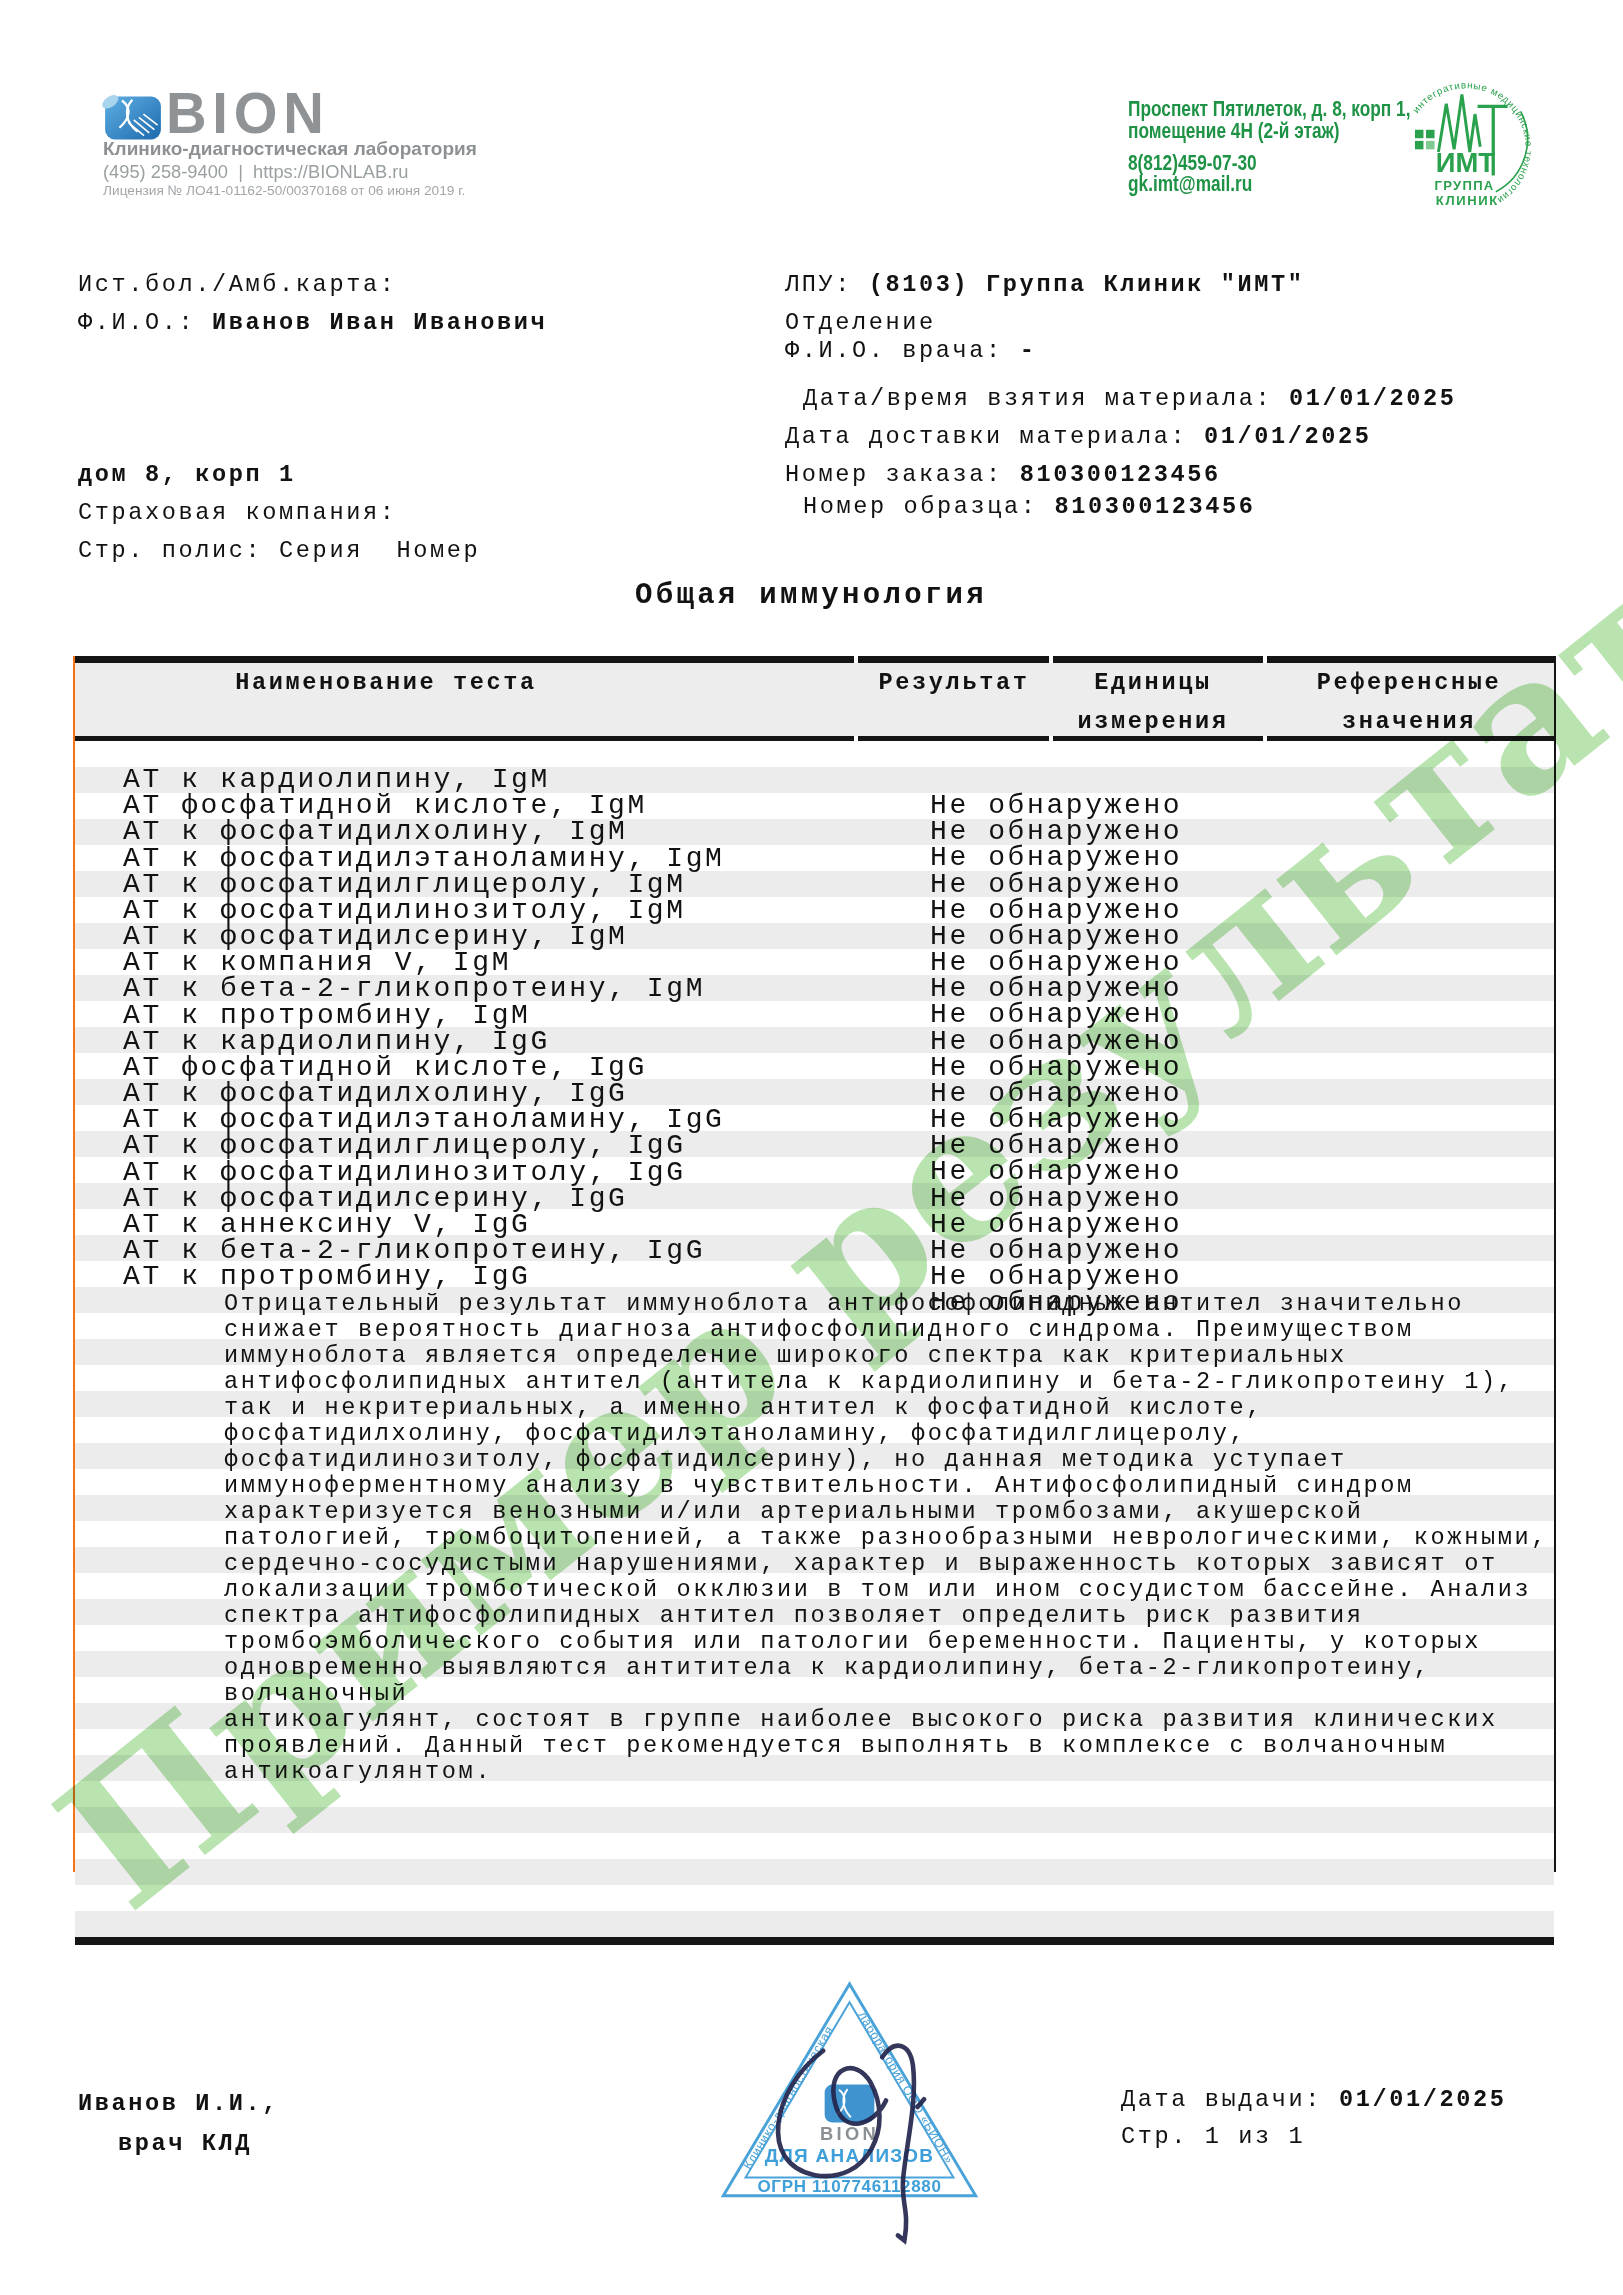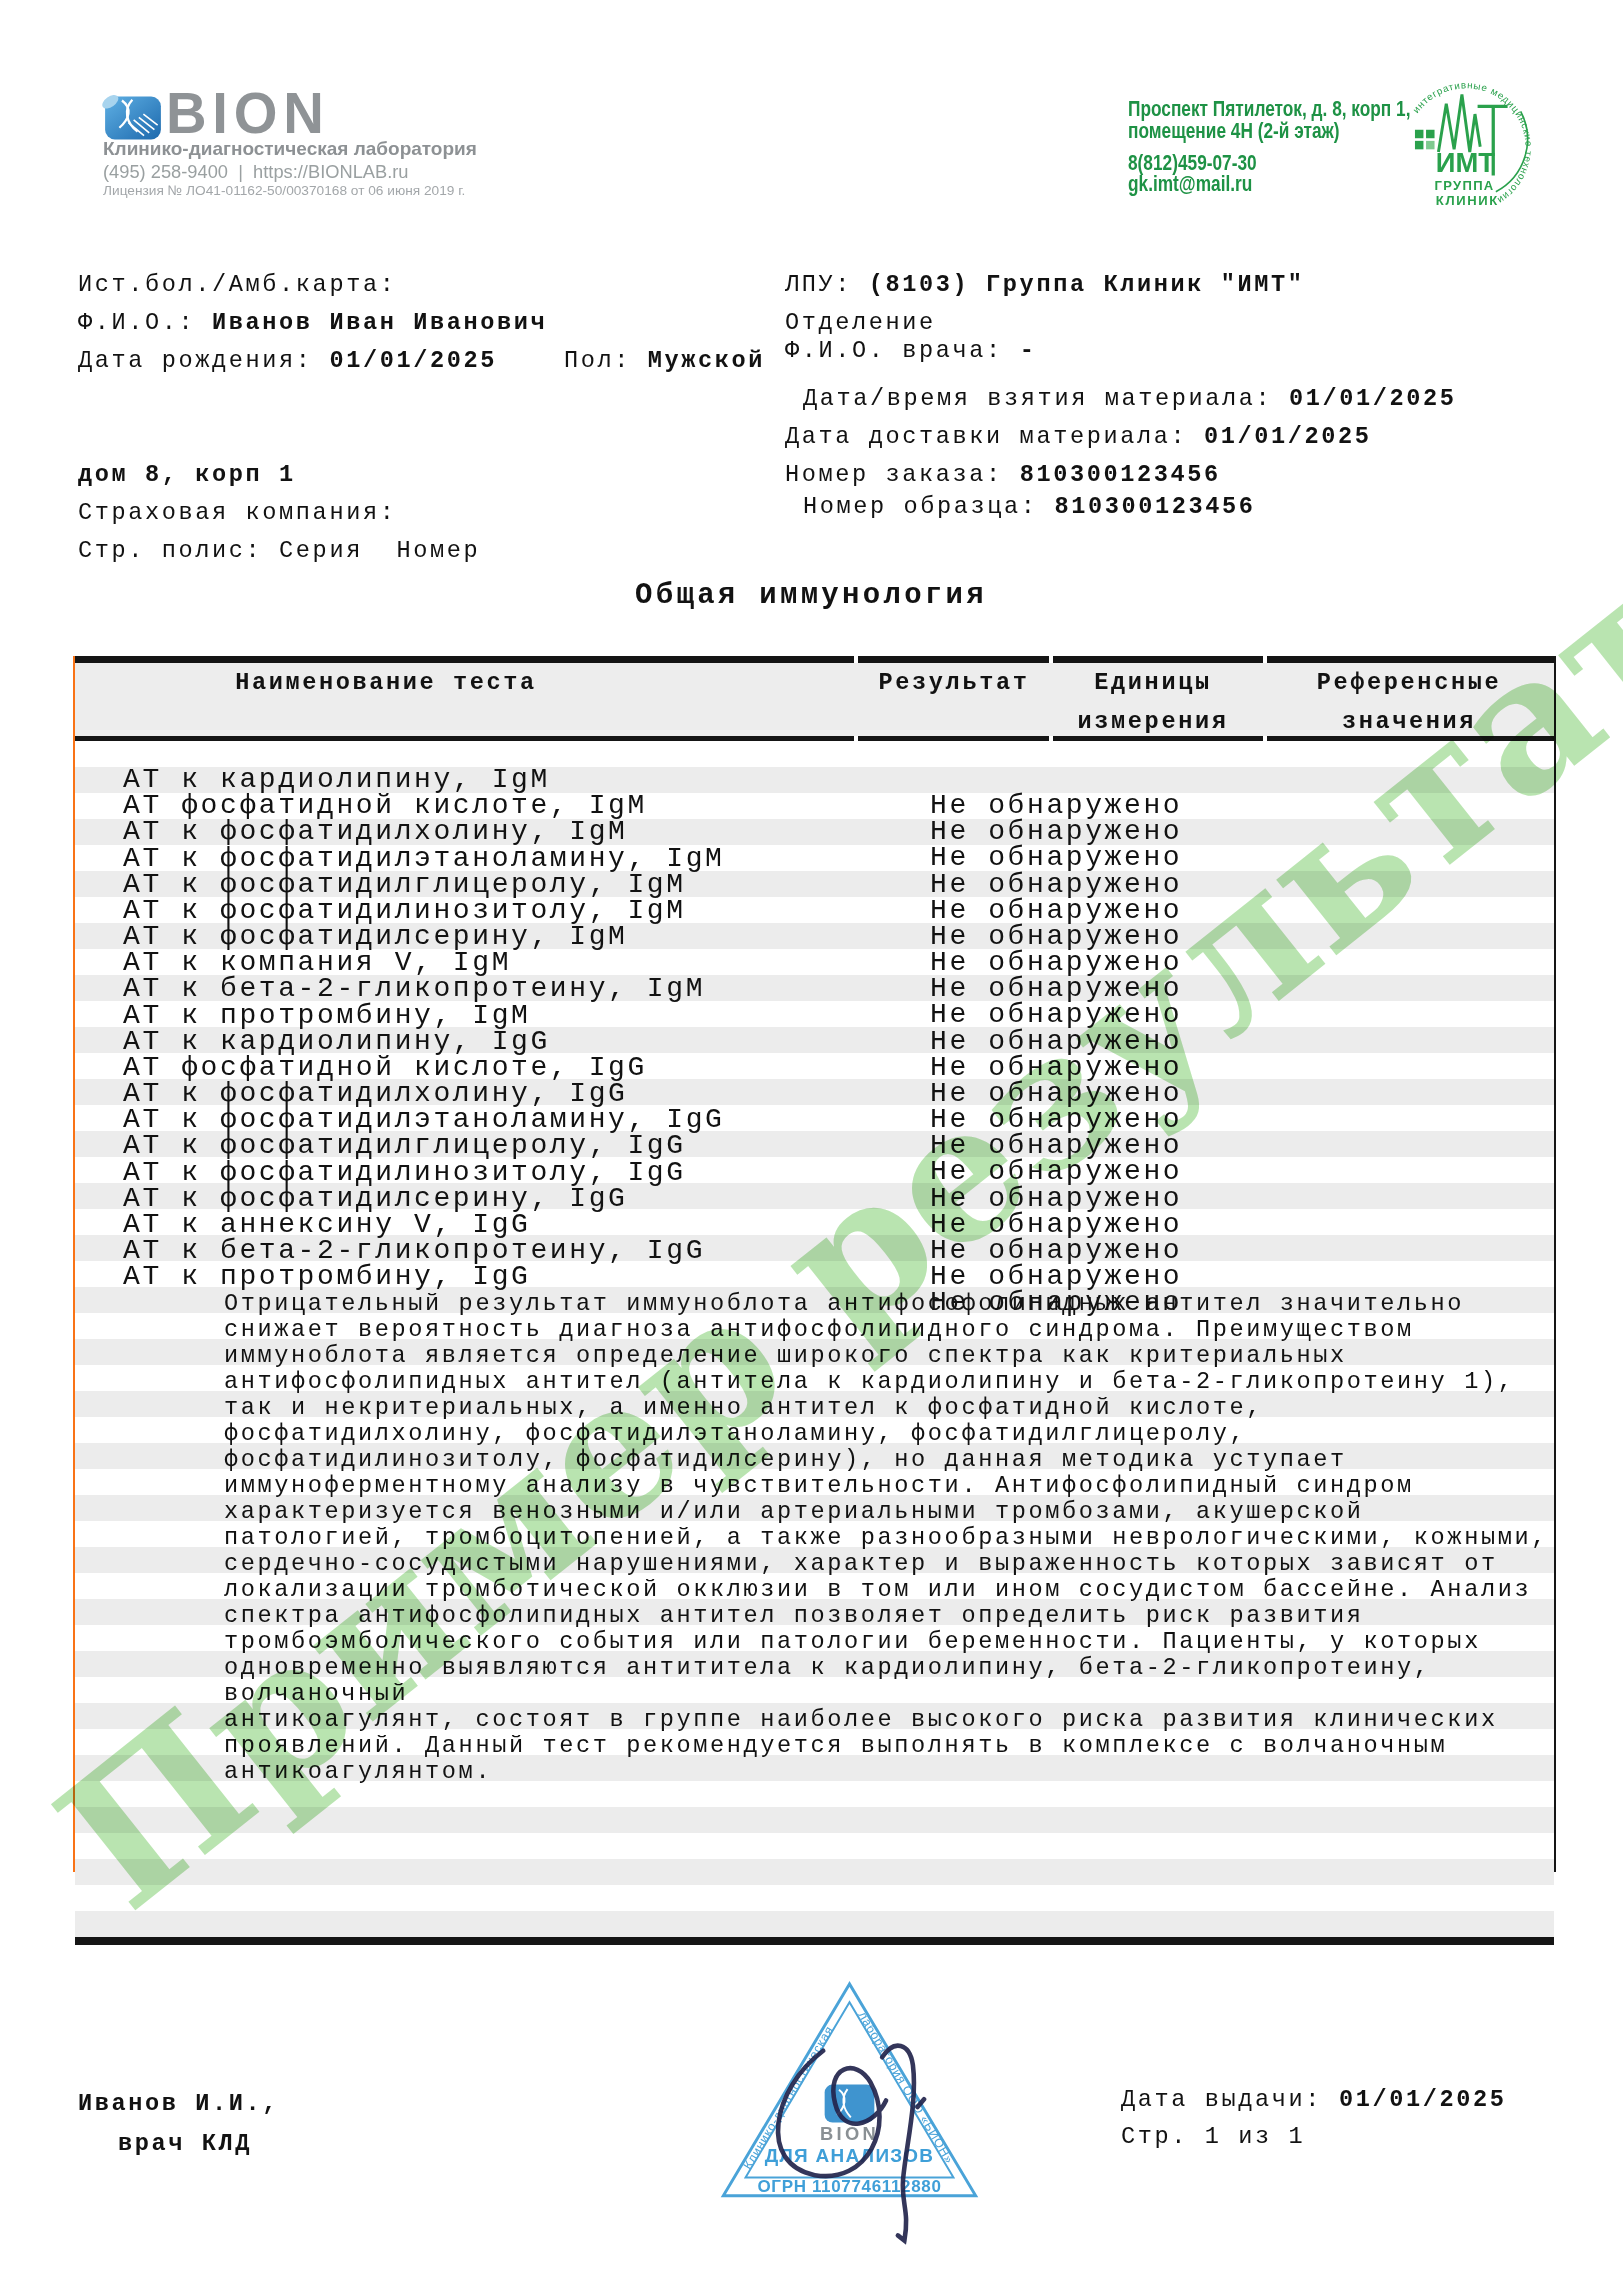--- a/index.html
+++ b/index.html
@@ -92,21 +92,20 @@
     <rect x="43" y="105" width="13" height="13" fill="#7ec98f"></rect>
     <polyline points="62,122 74,48 86,118 98,34 110,122 118,64 126,114" stroke="#2aa14c" stroke-width="4.5" fill="none"></polyline>
     <path d="M 122 52 H 168 M 146 52 V 158" stroke="#2aa14c" stroke-width="5" fill="none"></path>
     <text x="58" y="153" font-size="42" font-weight="bold" fill="#2aa14c">ИМТ</text>
     <text x="56" y="180" font-size="20" font-weight="bold" fill="#2aa14c" letter-spacing="2">ГРУППА</text>
     <text x="58" y="203" font-size="20" font-weight="bold" fill="#2aa14c" letter-spacing="2.5">КЛИНИК</text>
   </svg>
 
   <div class="mline" style="left:78px;top:270px;"><span>Ист.бол./Амб.карта:</span></div>
   <div class="mline" style="left:78px;top:308px;"><span>Ф.И.О.: </span><span class="b">Иванов Иван Иванович</span></div>
-  <div class="mline" style="left:78px;top:346px;"><span>Дата рождения: </span><span class="b">01/01/2025</span><span>    Пол: </span><span class="b">Мужской</span></div>
   <div class="mline b" style="left:78px;top:460px;">дом 8, корп 1</div>
   <div class="mline" style="left:78px;top:498px;">Страховая компания:</div>
   <div class="mline" style="left:78px;top:536px;">Стр. полис: Серия  Номер</div>
 
   <div class="mline" style="left:785px;top:270px;"><span>ЛПУ: </span><span class="b">(8103) Группа Клиник "ИМТ"</span></div>
   <div class="mline" style="left:785px;top:308px;">Отделение</div>
   <div class="mline" style="left:785px;top:336px;"><span>Ф.И.О. врача: </span><span class="b">-</span></div>
   <div class="mline" style="left:785px;top:384px;margin-left:18px;"><span>Дата/время взятия материала: </span><span class="b">01/01/2025</span></div>
   <div class="mline" style="left:785px;top:422px;"><span>Дата доставки материала: </span><span class="b">01/01/2025</span></div>
   <div class="mline" style="left:785px;top:460px;"><span>Номер заказа: </span><span class="b">810300123456</span></div>

